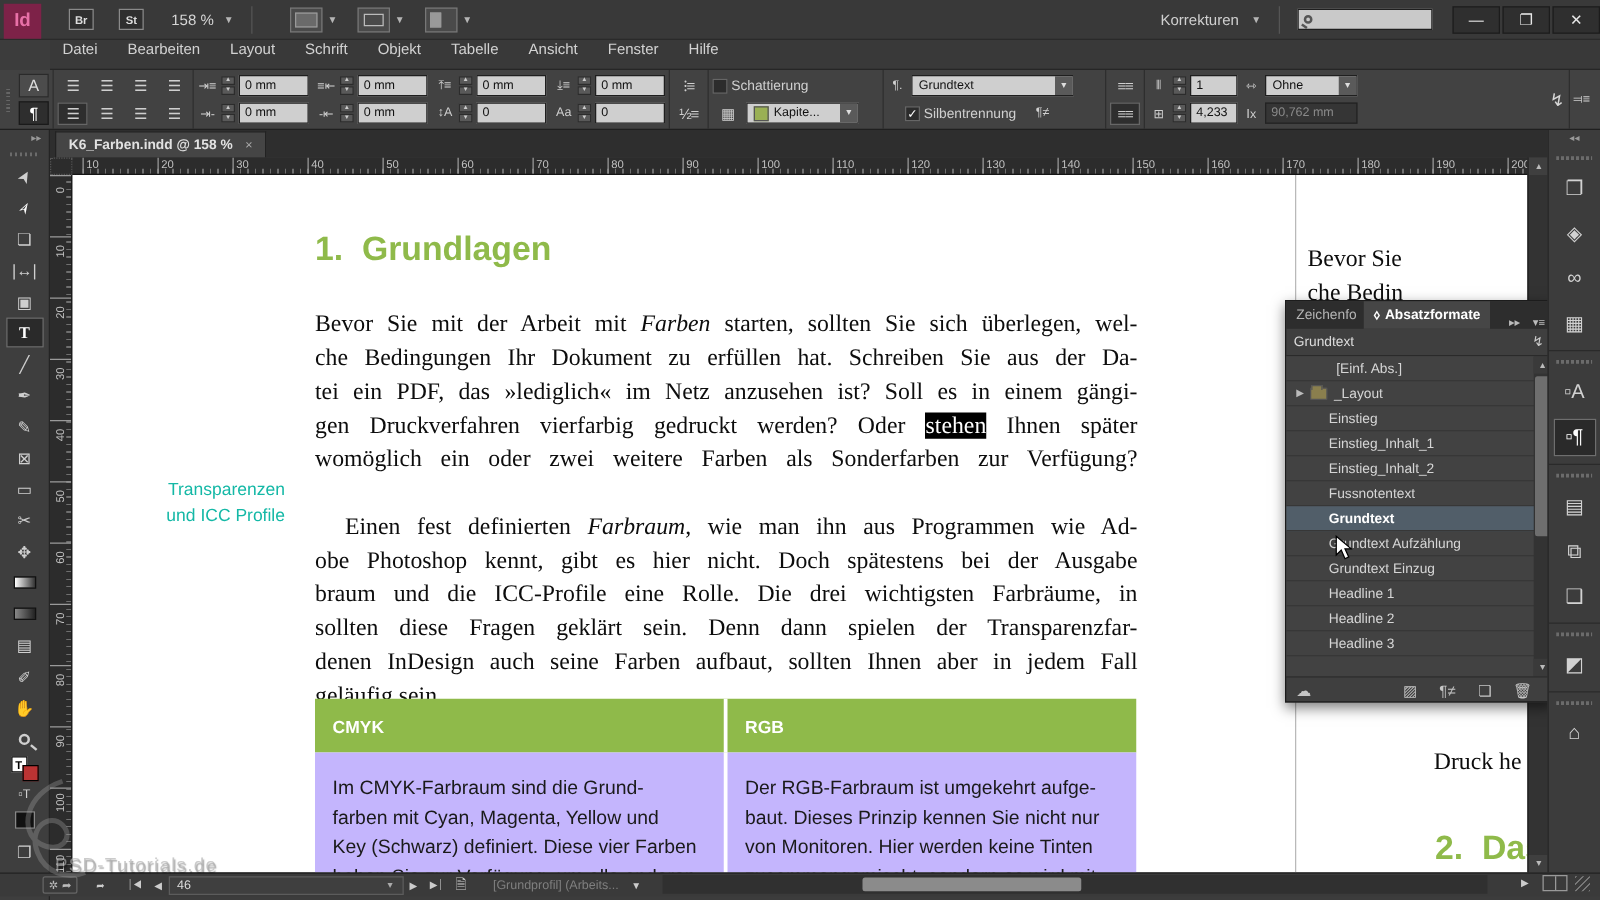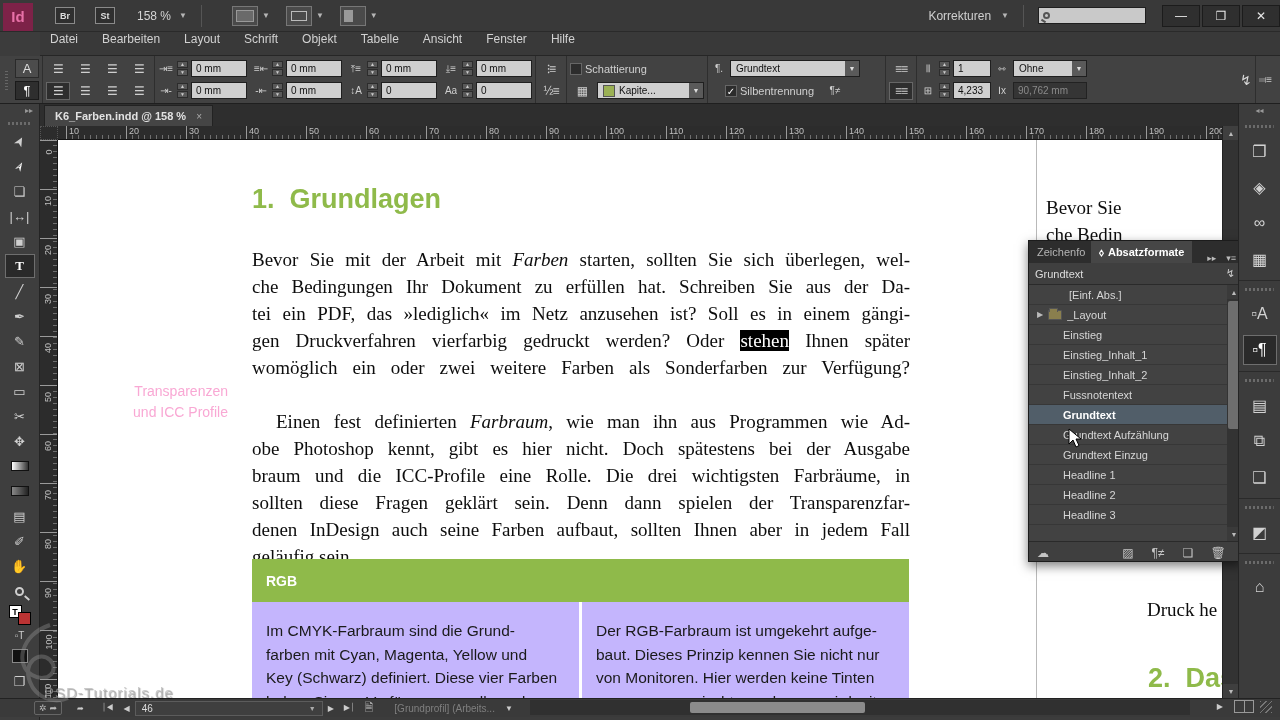--- a/index.html
+++ b/index.html
@@ -72,21 +72,21 @@
   
   #canvas{left:58px;top:140px;width:1164px;height:558px;background:#fff;overflow:hidden;}
   #spine{left:1036px;top:140px;width:1px;height:558px;background:#b9b9b9;}
   .serif{font-family:"Liberation Serif",serif;color:#0d0d0d;margin-top:32px;}
   #heading1{left:252px;top:152px;font-size:27px;font-weight:bold;white-space:pre;font-family:"Liberation Sans",sans-serif;}
   .para{left:252px;width:658px;}
   .jline{font-size:19px;line-height:27px;text-align:justify;text-align-last:justify;white-space:nowrap;}
   .jline.last{text-align-last:left;}
   .jline i{font-style:italic;}
   .hilite{background:#000;color:#fff;}
-  #margnote{left:112px;top:381px;width:116px;text-align:right;font-size:14px;color:#f9a8d4;line-height:21px;}
+  #margnote{left:112px;top:381px;width:116px;text-align:right;font-size:14px;color:#14b8a6;line-height:21px;}
   
   #dtable{left:252px;top:559px;width:657px;}
   .thead{height:43px;display:flex;color:#fff;font-weight:bold;font-size:14px;}
   .thcell{display:flex;align-items:center;padding-left:14px;}
   .tbody{display:flex;font-size:15.5px;line-height:23.5px;color:#1a1a1a;}
   .tcell{padding:17px 10px 0 14px;}
   
   .p2line{font-size:19px;line-height:27px;white-space:nowrap;}
   #p2top{left:1046px;top:162px;width:176px;height:81px;overflow:hidden;}
   #p2druck{left:1147px;top:564px;width:76px;overflow:hidden;}
@@ -298,21 +298,21 @@
           <span class="alico">½≡</span>
         </div>
     </div>
     <div class="cpcol" style="border-left:1px solid #2e2e2e;min-width:140px">
       <div class="cpcell">
         <span class="chk"></span>
         <span class="cplabel">Schattierung</span>
       </div>
       <div class="cpcell">
         <span class="alico">▦</span>
-        <span class="ddfld" style="width:107px">
+        <span class="ddfld" style="width:90px">
           <span class="swatch"></span>
           <span>Kapite...</span>
           <span class="arr">▼</span>
         </span>
       </div>
     </div>
     <div class="cpcol" style="border-left:1px solid #2e2e2e;min-width:178px">
       <div class="cpcell">
         <span class="cpico">¶.</span>
         <span class="ddfld" style="width:130px">
@@ -506,20 +506,21 @@
     <div class="jline"><span style="display:inline-block;width:24px"></span><span>Einen fest definierten </span><i>Farbraum</i><span>, wie man ihn aus Programmen wie Ad-</span></div>
     <div class="jline">obe Photoshop kennt, gibt es hier nicht. Doch spätestens bei der Ausgabe</div>
     <div class="jline">braum und die ICC-Profile eine Rolle. Die drei wichtigsten Farbräume, in</div>
     <div class="jline">sollten diese Fragen geklärt sein. Denn dann spielen der Transparenzfar-</div>
     <div class="jline">denen InDesign auch seine Farben aufbaut, sollten Ihnen aber in jedem Fall</div>
     <div class="jline last">geläufig sein.</div>
   </div>
 
   <div class="abs" id="dtable">
     <div class="thead" style="background:#8fba4a">
+      <div class="thcell" style="width:330px;border-right:3px solid #fff">CMYK</div>
       <div class="thcell" style="flex:1">RGB</div>
     </div>
     <div class="tbody" style="background:#c4b5fd;height:96px">
       <div class="tcell" style="width:330px;border-right:3px solid #fff">
         <div>Im CMYK-Farbraum sind die Grund-</div>
         <div>farben mit Cyan, Magenta, Yellow und</div>
         <div>Key (Schwarz) definiert. Diese vier Farben</div>
         <div>haben Sie zur Verfügung, um alle anderen</div>
       </div>
       <div class="tcell" style="flex:1">

